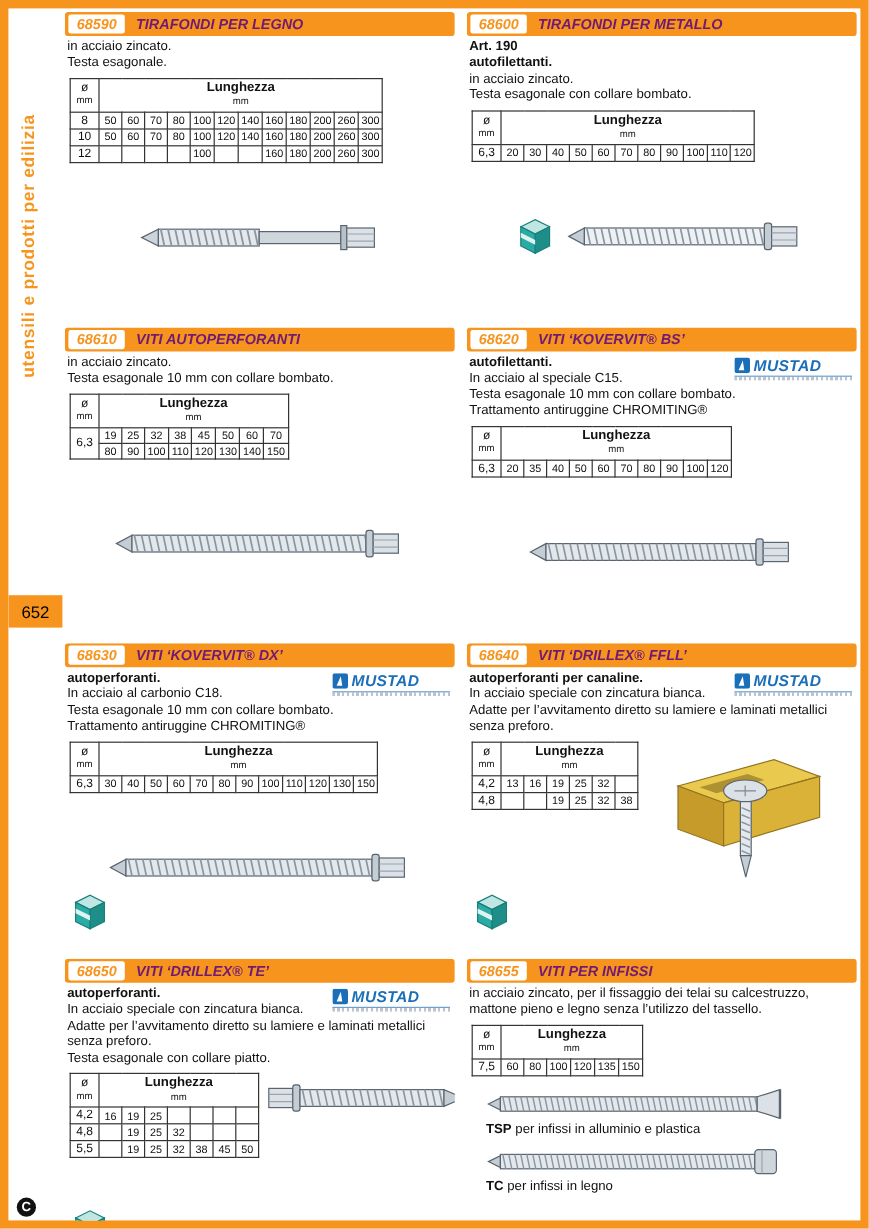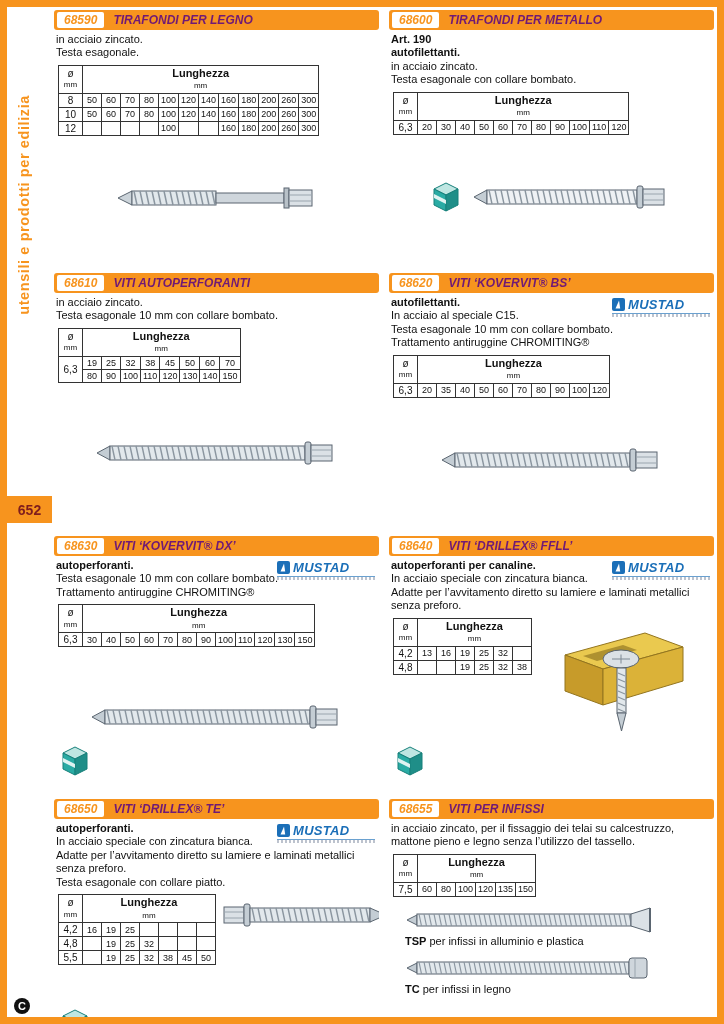--- a/index.html
+++ b/index.html
@@ -2,21 +2,21 @@
 <html style="--orange: #F7941E; --blue: #1B6FB8;"><head>
 <meta charset="utf-8">
 <style>
   *{margin:0;padding:0;box-sizing:border-box;}
   html,body{background:#fff;}
   body{font-family:"Liberation Sans",sans-serif;width:724px;height:1024px;}
   .page{position:relative;width:724px;height:1024px;background:#fff;border:7px solid var(--orange,#F7941E);overflow:hidden;}
   .vtext{position:absolute;top:88px;left:9px;writing-mode:vertical-rl;transform:rotate(180deg);
          color:var(--orange,#F7941E);font-weight:bold;font-size:14.5px;letter-spacing:.6px;white-space:nowrap;}
   .pagenum-tab{position:absolute;left:0;top:489px;width:45px;height:27px;background:var(--orange,#F7941E);
-         color:#7f1d1d;font-weight:bold;font-size:14px;display:flex;align-items:center;justify-content:center;}
+         color:#000000;font-weight:normal;font-size:14px;display:flex;align-items:center;justify-content:center;}
   .publisher{position:absolute;left:7px;bottom:3px;width:16px;height:16px;border-radius:50%;background:#111;
          color:#fff;font-size:11px;font-weight:bold;display:flex;align-items:center;justify-content:center;}
   .content{position:absolute;left:47px;top:3px;width:660px;display:grid;grid-template-columns:1fr 1fr;
          grid-auto-rows:250px;gap:13px 10px;}
   .product{position:relative;overflow:hidden;}
   .sec-head{display:flex;align-items:center;height:20px;background:var(--orange,#F7941E);border-radius:3px;}
   .code{background:#fff;color:var(--orange,#F7941E);font-weight:bold;font-style:italic;font-size:12px;
          padding:0 7px;margin:2px 0 2px 3px;border-radius:2px;line-height:16px;}
   .title{color:#701a75;font-weight:bold;font-style:italic;font-size:12px;margin-left:9px;white-space:nowrap;}
   .body{position:relative;display:flex;flex-direction:column;height:230px;padding:3px 4px 2px 2px;}
@@ -289,20 +289,21 @@
         </div>
       </section>
       <section class="product sec-68630">
         <div class="sec-head">
           <span class="code">68630</span>
           <span class="title">VITI ‘KOVERVIT® DX’</span>
         </div>
         <div class="body">
           <div class="desc">
             <div class="dline b">autoperforanti.</div>
+            <div class="dline">In acciaio al carbonio C18.</div>
             <div class="dline">Testa esagonale 10 mm con collare bombato.</div>
             <div class="dline">Trattamento antiruggine CHROMITING®</div>
           </div>
           <div class="mustad">
             <div class="mrow">
               <svg class="mflag" width="13" height="13" viewBox="0 0 13 13">
                 <rect width="13" height="13" rx="2" fill="#1B6FB8"></rect>
                 <path d="M3.5 10.5 L7 2.5 L8.2 10.5 Z" fill="#fff"></path>
               </svg>
               <span class="mtext">MUSTAD</span>

